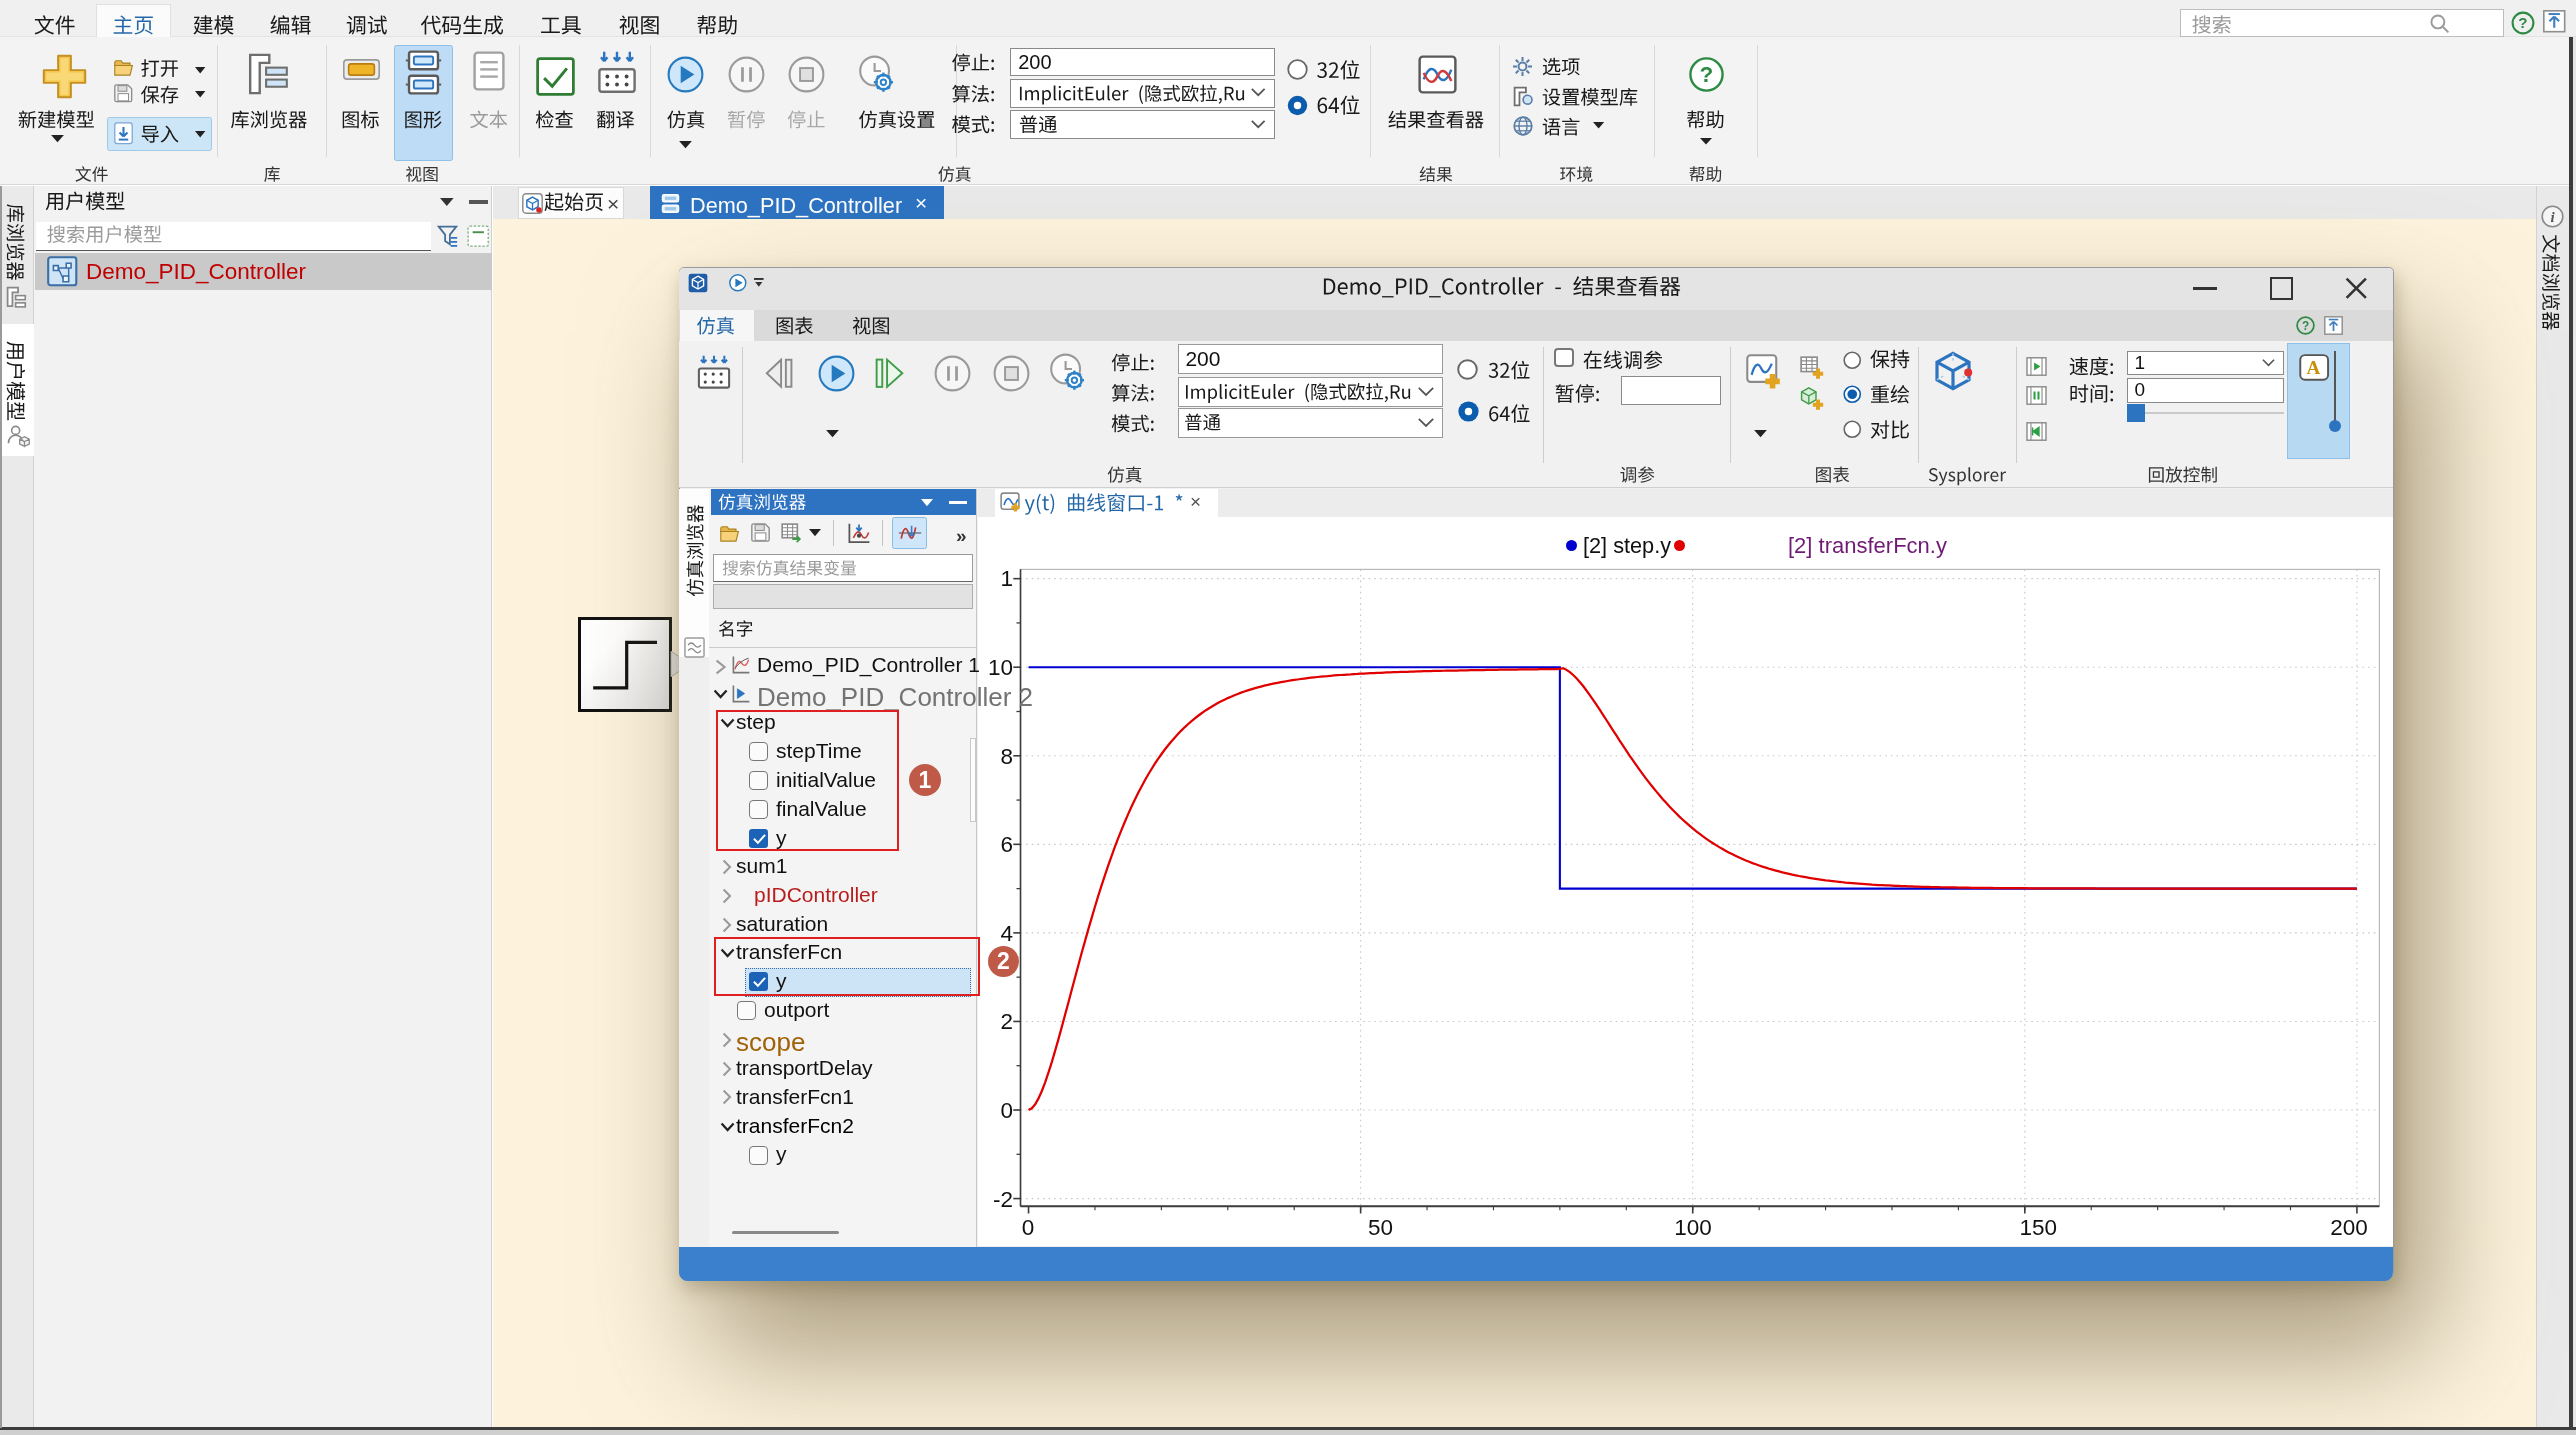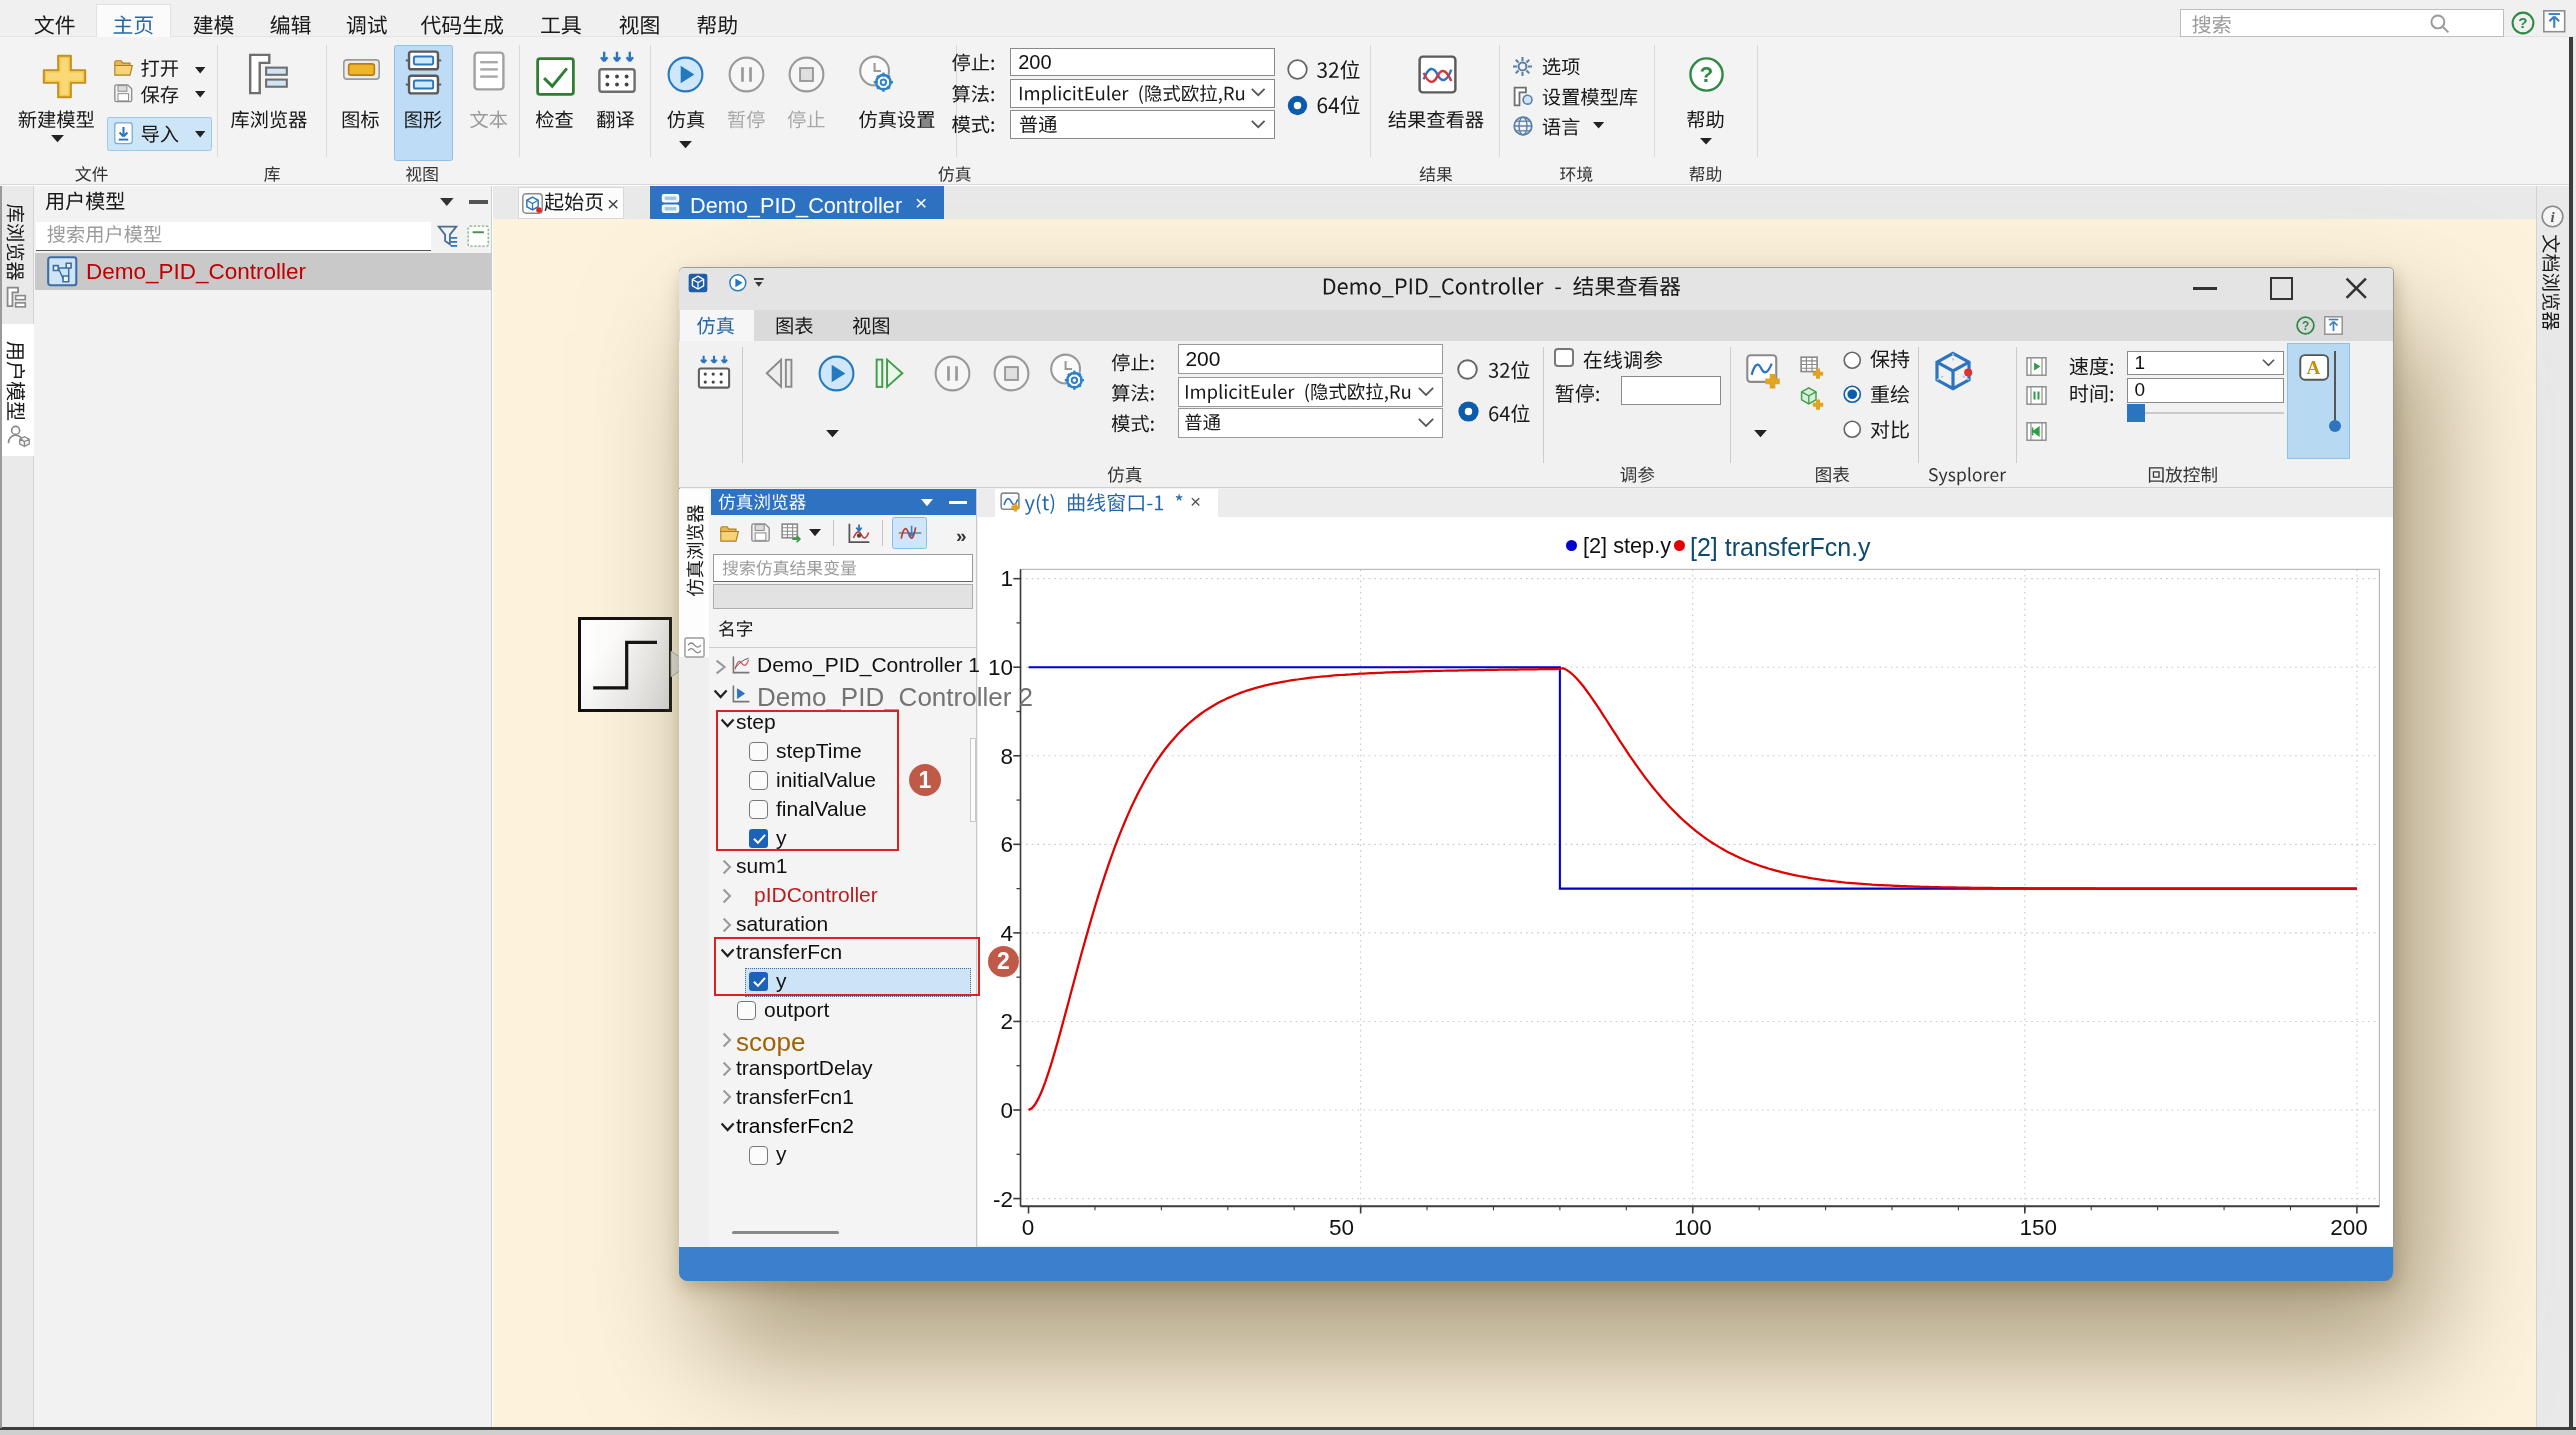--- a/index.html
+++ b/index.html
@@ -591,21 +591,21 @@
 <svg class="ic" style="left:1000px;top:492px;z-index:12" width="21" height="21" viewBox="0 0 26 26">
     <rect x="1.4" y="1.4" width="22" height="20" rx="3" fill="#fff" stroke="#8a8a8a" stroke-width="2"></rect>
     <path d="M5 16c3-9 6-10 9-4s5 5 8-3" fill="none" stroke="#2d74c0" stroke-width="2"></path>
     <path d="M14 19h10M19 14v10" stroke="#e2a321" stroke-width="4"></path>
   </svg>
 <div class="ab" style="left:1190px;top:495px;width:13px;height:13px;z-index:12;color:#555;font-size:19px;line-height:13px">×</div>
 
 <circle><div class="ab" style="left:1566px;top:540px;width:11.2px;height:11.2px;border-radius:50%;background:#0000d0;z-index:12"></div>
 <div class="ab" style="left:1583px;top:533px;z-index:12;font-size:21.7px;color:#111">[2] step.y</div>
 <div class="ab" style="left:1674px;top:540px;width:11.2px;height:11.2px;border-radius:50%;background:#e00000;z-index:12"></div>
-<div class="ab" style="left:1690px;top:533px;z-index:12;font-size:25px;color:#0c4a6e">[2] transferFcn.y</div>
+<div class="ab" style="left:1788px;top:533px;z-index:12;font-size:22px;color:#701a75">[2] transferFcn.y</div>
 
 <svg class="ic" style="left:978px;top:517px;z-index:11" width="1415" height="732" viewBox="1219 645 1764 912">
 <line x1="1272" y1="1494.4" x2="2966" y2="1494.4" stroke="#c8c8c8" stroke-width="1.4" stroke-dasharray="2 5"></line>
       <line x1="1272" y1="1384.0" x2="2966" y2="1384.0" stroke="#c8c8c8" stroke-width="1.4" stroke-dasharray="2 5"></line>
       <line x1="1272" y1="1273.6" x2="2966" y2="1273.6" stroke="#c8c8c8" stroke-width="1.4" stroke-dasharray="2 5"></line>
       <line x1="1272" y1="1163.2" x2="2966" y2="1163.2" stroke="#c8c8c8" stroke-width="1.4" stroke-dasharray="2 5"></line>
       <line x1="1272" y1="1052.8" x2="2966" y2="1052.8" stroke="#c8c8c8" stroke-width="1.4" stroke-dasharray="2 5"></line>
       <line x1="1272" y1="942.4" x2="2966" y2="942.4" stroke="#c8c8c8" stroke-width="1.4" stroke-dasharray="2 5"></line>
       <line x1="1272" y1="832.0" x2="2966" y2="832.0" stroke="#c8c8c8" stroke-width="1.4" stroke-dasharray="2 5"></line>
       <line x1="1272" y1="721.6" x2="2966" y2="721.6" stroke="#c8c8c8" stroke-width="1.4" stroke-dasharray="2 5"></line>
@@ -662,21 +662,21 @@
 <div class="ab" style="left:955px;top:566px;width:58px;text-align:right;font-size:22.5px;color:#111;z-index:12">1</div>
 <div class="ab" style="left:955px;top:655px;width:58px;text-align:right;font-size:22.5px;color:#111;z-index:12">10</div>
 <div class="ab" style="left:955px;top:744px;width:58px;text-align:right;font-size:22.5px;color:#111;z-index:12">8</div>
 <div class="ab" style="left:955px;top:832px;width:58px;text-align:right;font-size:22.5px;color:#111;z-index:12">6</div>
 <div class="ab" style="left:955px;top:921px;width:58px;text-align:right;font-size:22.5px;color:#111;z-index:12">4</div>
 <div class="ab" style="left:955px;top:1009px;width:58px;text-align:right;font-size:22.5px;color:#111;z-index:12">2</div>
 <div class="ab" style="left:955px;top:1098px;width:58px;text-align:right;font-size:22.5px;color:#111;z-index:12">0</div>
 <div class="ab" style="left:955px;top:1187px;width:58px;text-align:right;font-size:22.5px;color:#111;z-index:12">-2</div>
 
 <div class="ab" style="left:996px;top:1215px;width:64px;text-align:center;font-size:22.5px;color:#111;z-index:12">0</div>
-<div class="ab" style="left:1329px;top:1215px;width:64px;text-align:left;font-size:22.5px;color:#111;z-index:12">50</div>
+<div class="ab" style="left:1329px;top:1215px;width:64px;text-align:right;font-size:22.5px;color:#111;z-index:12">50</div>
 <div class="ab" style="left:1661px;top:1215px;width:64px;text-align:center;font-size:22.5px;color:#111;z-index:12">100</div>
 <div class="ab" style="left:1993px;top:1215px;width:64px;text-align:right;font-size:22.5px;color:#111;z-index:12">150</div>
 <div class="ab" style="left:2317px;top:1215px;width:64px;text-align:center;font-size:22.5px;color:#111;z-index:12">200</div>
 
 
 <div class="ab" style="left:679px;top:1247px;width:1714px;height:34px;background:#3b80cc;border-radius:0 0 8.8px 8.8px;z-index:11"></div>
 
 
 <div class="ab" style="left:716px;top:710px;width:183px;height:141px;border:2.4px solid #e02020;z-index:30"></div>
 <div class="ab" style="left:714px;top:937px;width:266px;height:59px;border:2.4px solid #e02020;z-index:30"></div>

